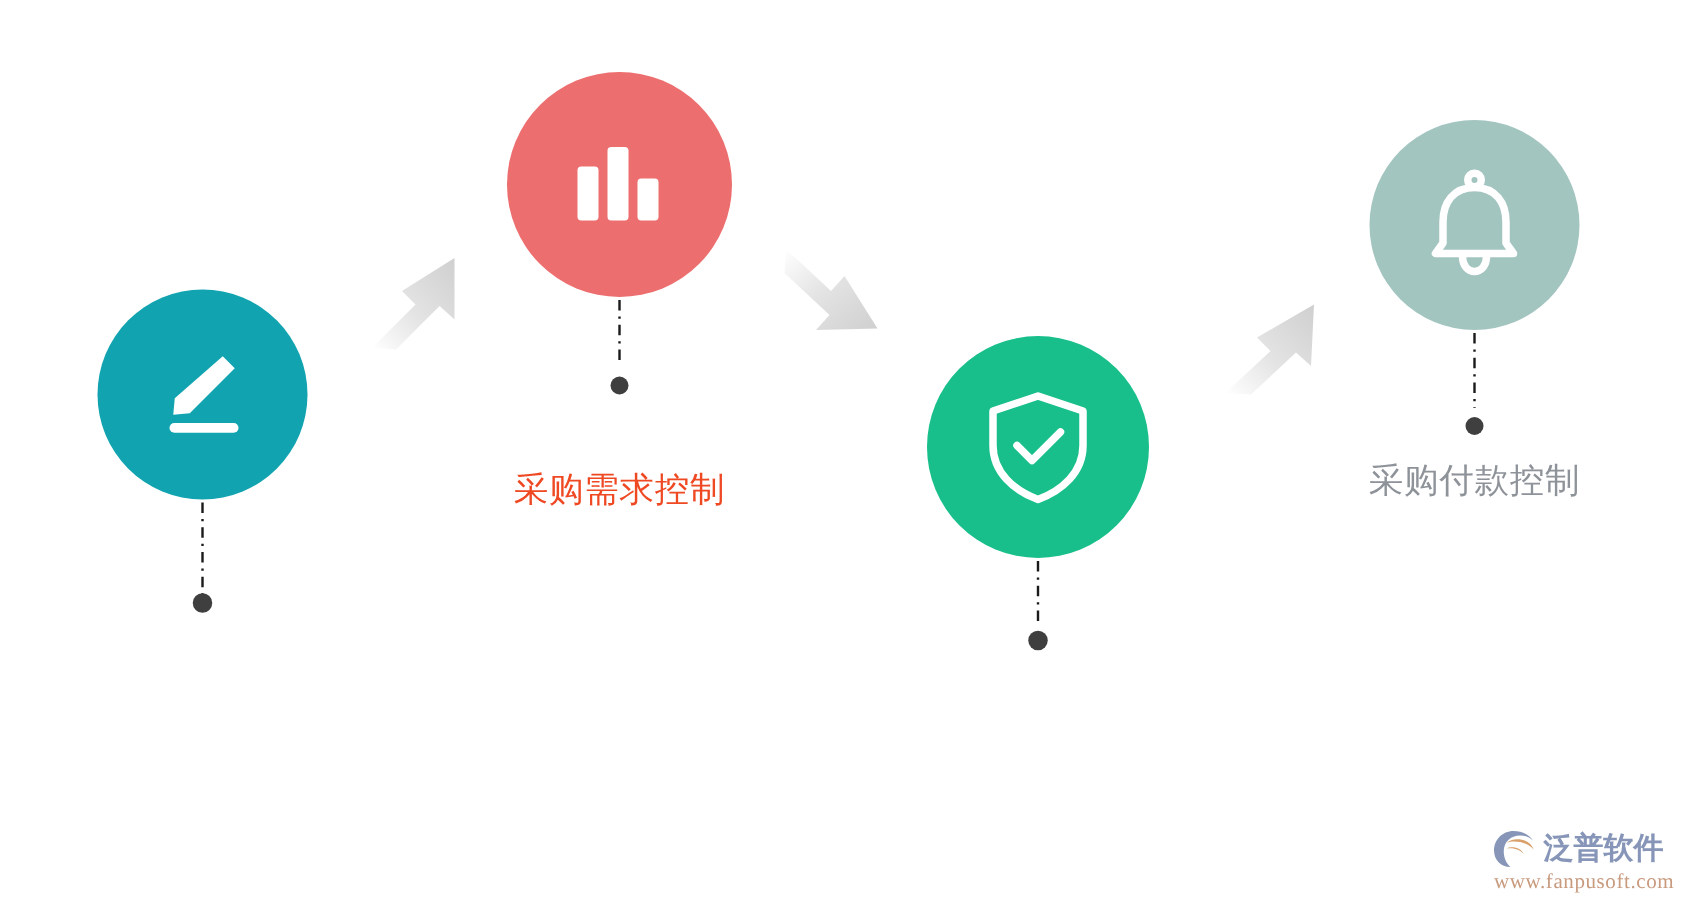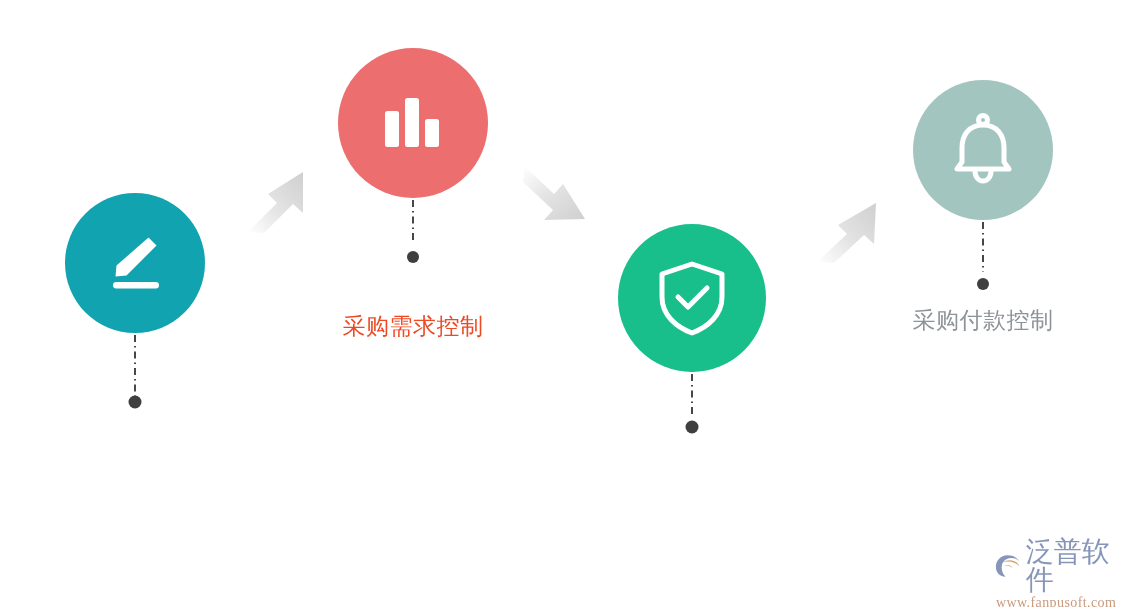--- a/index.html
+++ b/index.html
@@ -54,22 +54,22 @@
     flex-direction: column;
     align-items: flex-start;
     justify-content: center;
   }
   .wm-top {
     display: flex;
     align-items: center;
     gap: 4px;
   }
   .wm-text {
-    font-size: 28px;
-    font-weight: normal;
+    font-size: 20px;
+    font-weight: bold;
     letter-spacing: 0px;
     line-height: 28px;
   }
   .wm-url {
     font-family: "Liberation Serif", "DejaVu Serif", serif;
     font-size: 14px;
     letter-spacing: 0.4px;
     margin-top: 1px;
     margin-left: 1px;
   }

